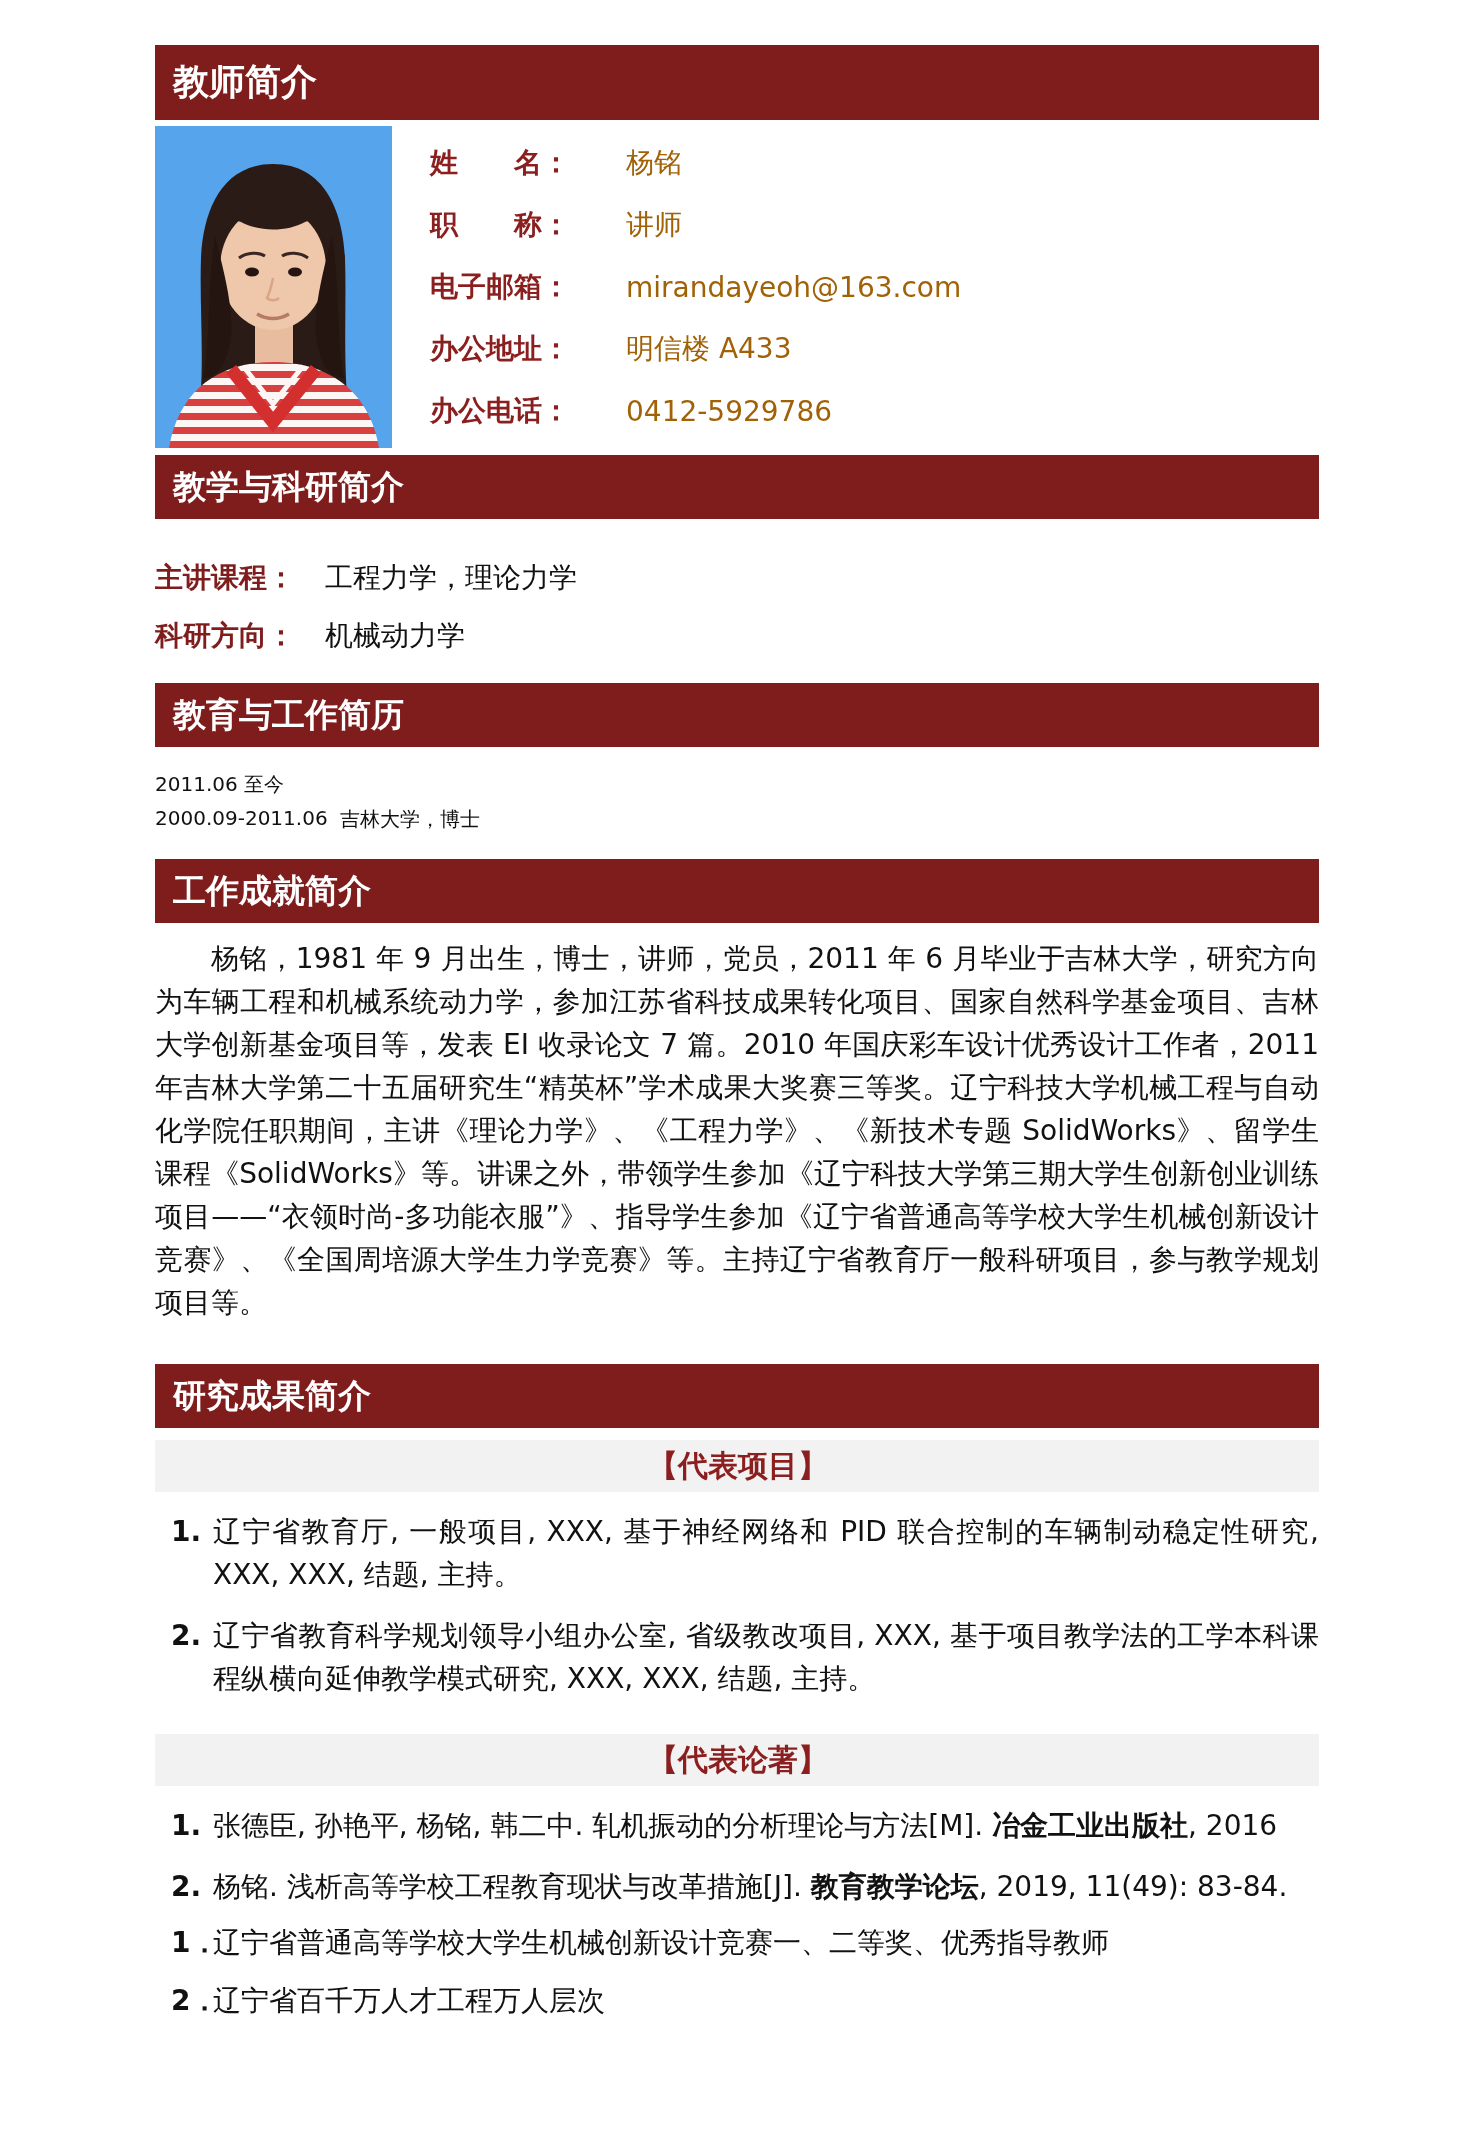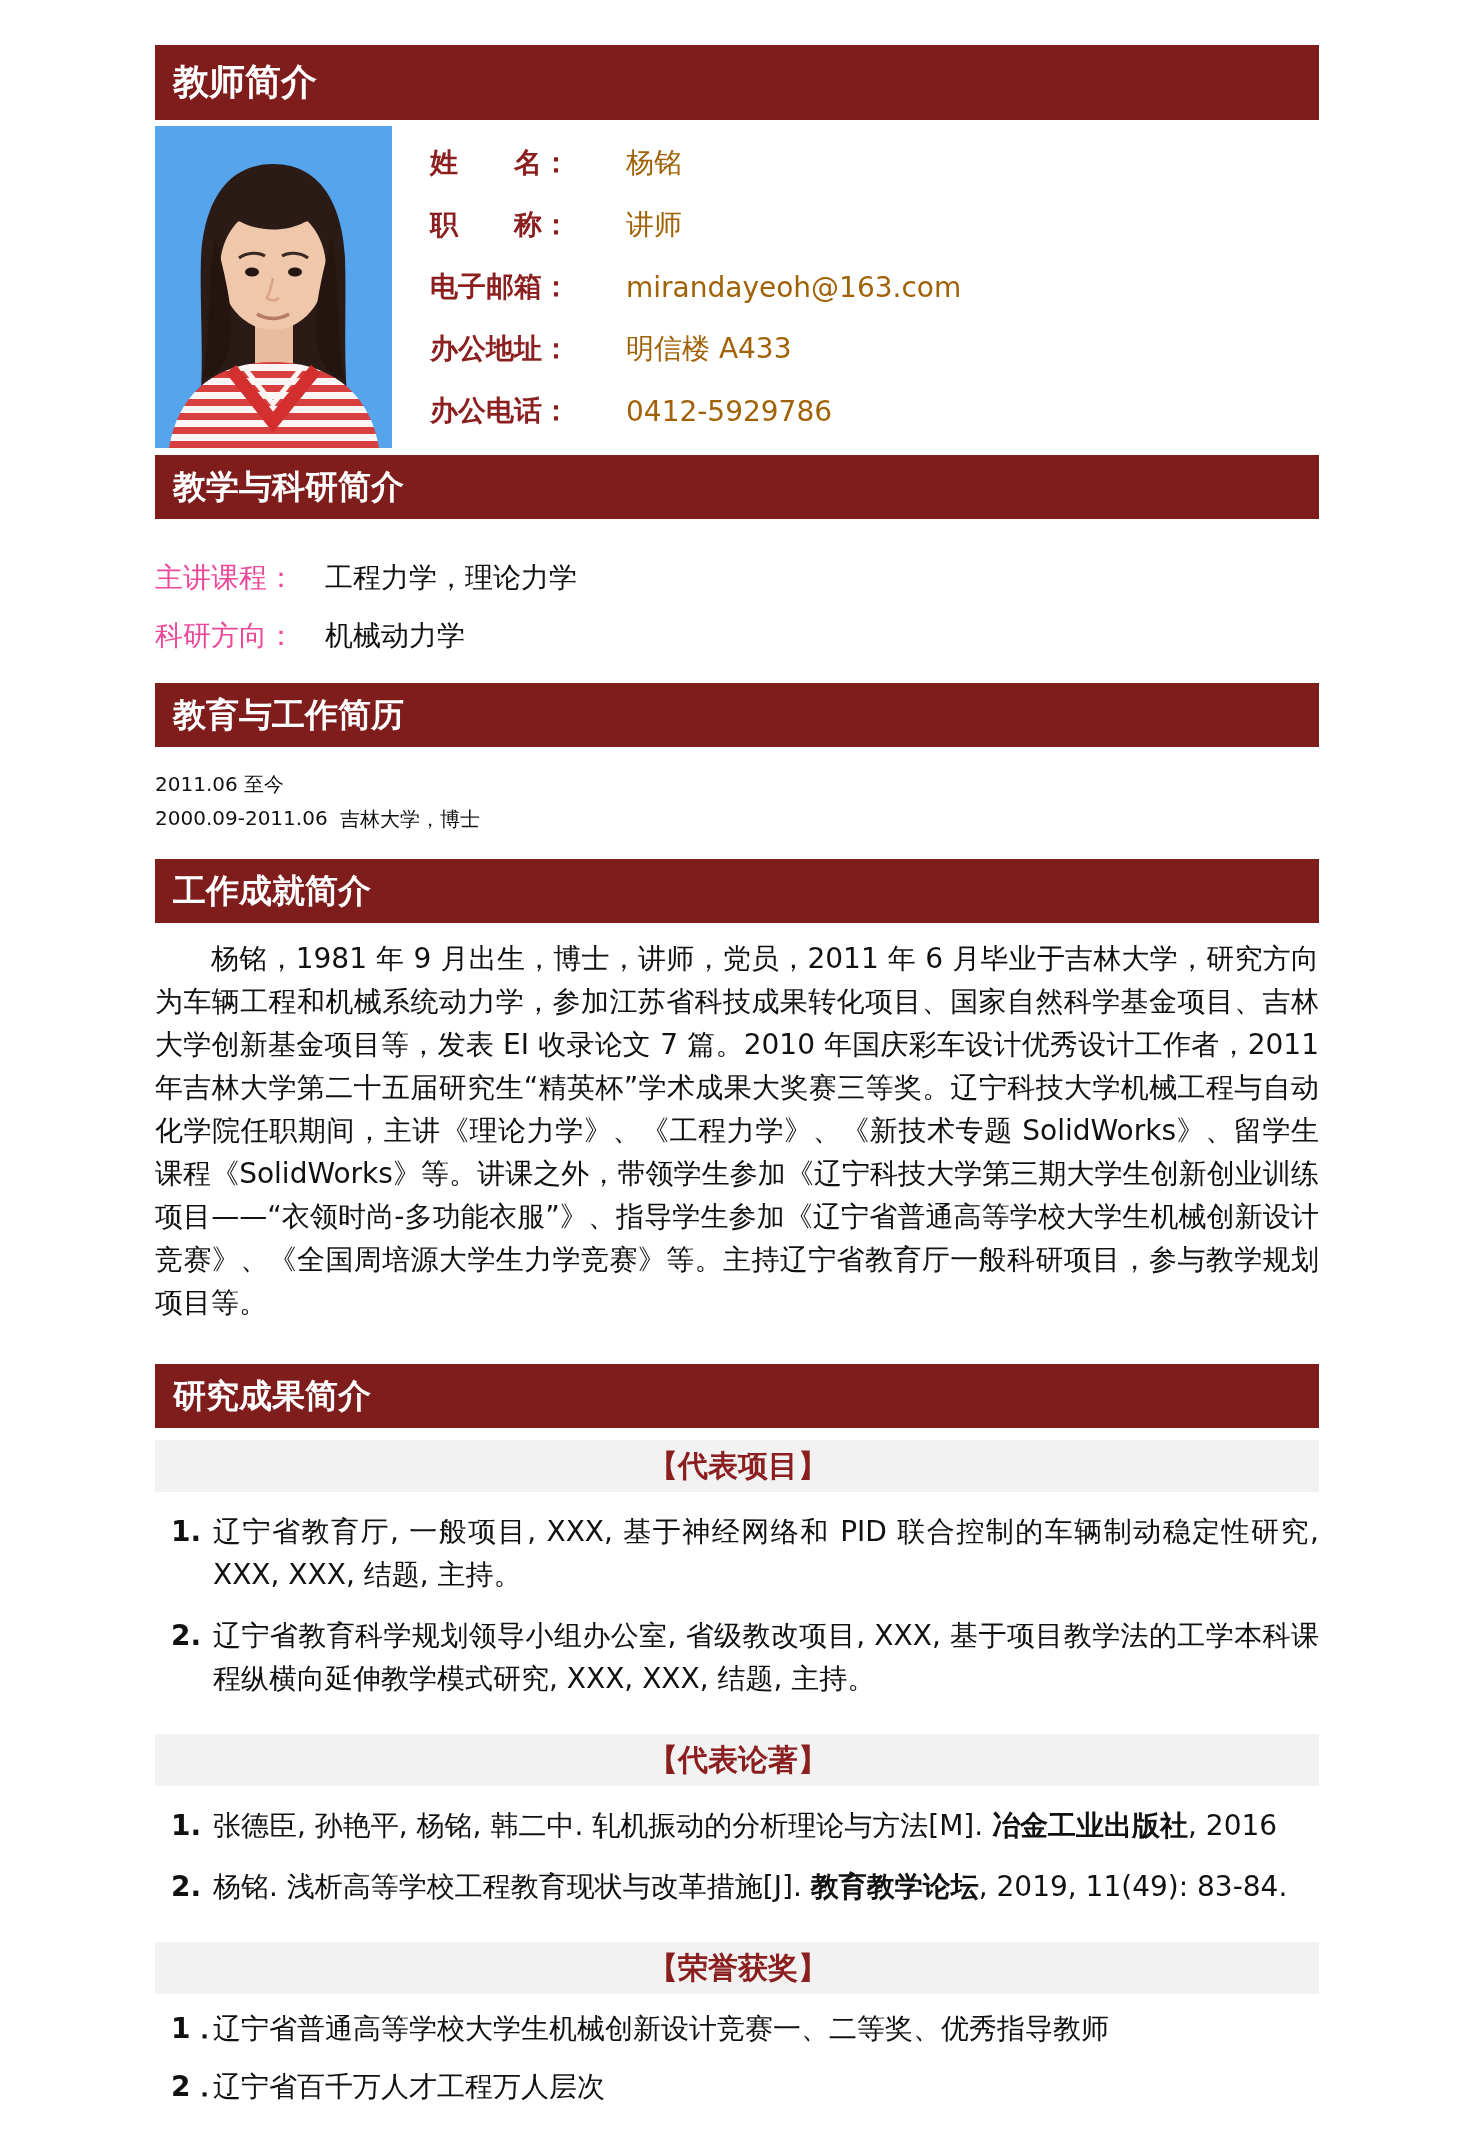--- a/index.html
+++ b/index.html
@@ -26,21 +26,21 @@
     margin-left:38px; flex:1; display:flex; flex-direction:column;
     justify-content:space-around; padding:6px 0;
   }
   .info-row { display:flex; align-items:center; font-size:28px; }
   .info-label { color:#8B1E1E; font-weight:bold; width:178px; flex:none; }
   .info-value { margin-left:18px; color:#a16207; }
 
   
   .kv-block { padding:20px 0 28px 0; }
   .kv-row { display:flex; font-size:28px; margin-top:20px; }
-  .kv-label { color:#ec4899; font-weight:normal; flex:none; }
+  .kv-label { color:#7f1d1d; font-weight:bold; flex:none; }
   .kv-value { margin-left:30px; }
 
   
   .edu-block { padding:16px 0 26px 0; }
   .edu-row { display:flex; font-size:20px; margin-top:8px; }
   .edu-period { width:185px; flex:none; }
   .edu-detail { }
 
   
   .para {
@@ -190,23 +190,20 @@
   </div>
   <div class="num-item">
     <span class="num">1.</span>
     <span>张德臣, 孙艳平, 杨铭, 韩二中. 轧机振动的分析理论与方法[M]. </span><span class="bold-inline">冶金工业出版社</span><span>, 2016</span>
   </div>
   <div class="num-item">
     <span class="num">2.</span>
     <span>杨铭. 浅析高等学校工程教育现状与改革措施[J]. </span><span class="bold-inline">教育教学论坛</span><span>, 2019, 11(49): 83-84.</span>
   </div>
 
-  <div class="sub-band" style="margin-top:34px">
-    <span>【荣誉获奖】</span>
-  </div>
   <div class="num-item award-item">
     <span class="num">1．</span>
     <span>辽宁省普通高等学校大学生机械创新设计竞赛一、二等奖、优秀指导教师</span>
   </div>
   <div class="num-item award-item">
     <span class="num">2．</span>
     <span>辽宁省百千万人才工程万人层次</span>
   </div>
 
 </div>

